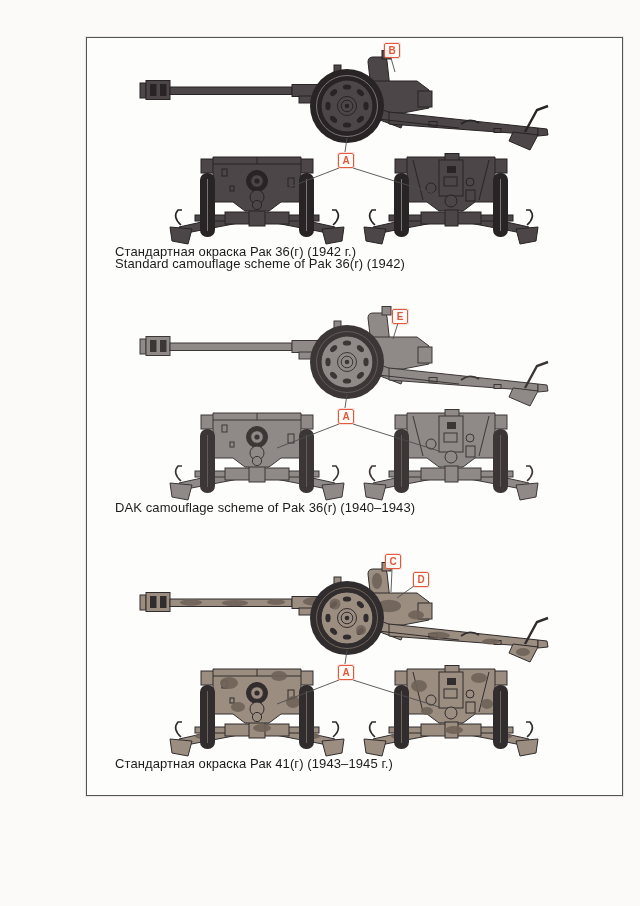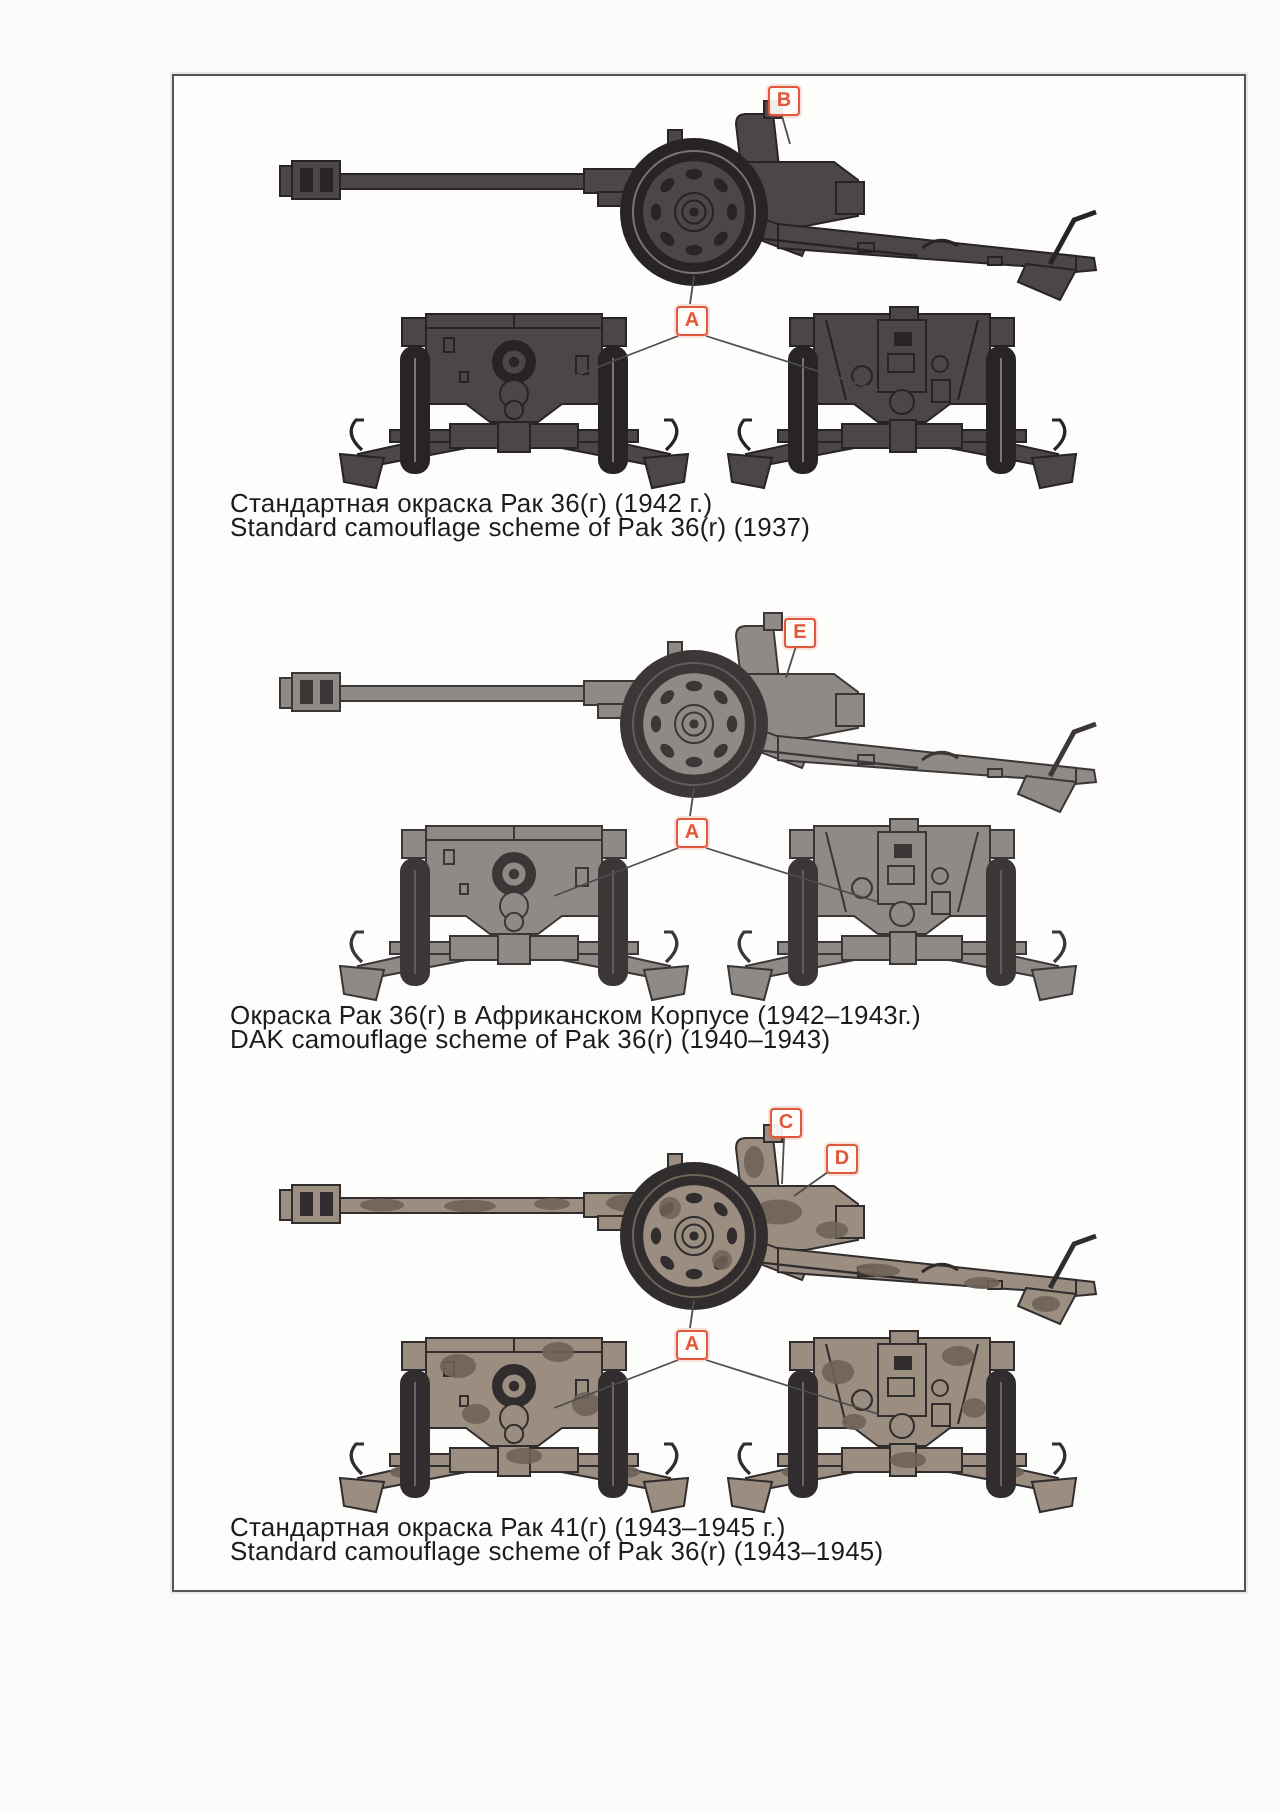--- a/index.html
+++ b/index.html
@@ -201,21 +201,21 @@
           <line x1="304" y1="20" x2="308" y2="34"></line>
           <line x1="260" y1="100" x2="258" y2="114"></line>
           <line x1="252" y1="130" x2="190" y2="154"></line>
           <line x1="266" y1="130" x2="352" y2="157"></line>
         </g>
       </svg>
       <div class="badge" style="left:297px;top:5px">B</div>
       <div class="badge" style="left:251px;top:115px">A</div>
       <div class="caption">
         <div>Стандартная окраска Рак 36(г) (1942 г.)</div>
-        <div>Standard camouflage scheme of Pak 36(r) (1937)</div>
+        <div>Standard camouflage scheme of Pak 36(r) (1942)</div>
       </div>
     </div>
 
     <div class="scheme" style="top: 256px; --body: #8f8a87; --dark: #3c3637; --detail: #615b59; --camo: transparent;">
       <svg class="side-svg" viewBox="0 0 415 112">
           <use href="#gun-side"></use>
         </svg>
       <svg class="front-svg" viewBox="0 0 180 96">
           <use href="#gun-front"></use>
         </svg>
@@ -226,21 +226,20 @@
         <g stroke="#4d4d4d" stroke-width="0.9">
           <line x1="311" y1="29" x2="306" y2="45"></line>
           <line x1="260" y1="100" x2="258" y2="114"></line>
           <line x1="252" y1="130" x2="190" y2="154"></line>
           <line x1="266" y1="130" x2="352" y2="157"></line>
         </g>
       </svg>
       <div class="badge" style="left:305px;top:15px">E</div>
       <div class="badge" style="left:251px;top:115px">A</div>
       <div class="caption">
-        <div>Окраска Рак 36(г) в Африканском Корпусе (1942–1943г.)</div>
         <div>DAK camouflage scheme of Pak 36(r) (1940–1943)</div>
       </div>
     </div>
 
     <div class="scheme" style="top: 512px; --body: #9b8d80; --dark: #312c2d; --detail: #6f6458; --camo: #6f6258;">
       <svg class="side-svg" viewBox="0 0 415 112">
           <use href="#gun-side"></use>
         </svg>
       <svg class="front-svg" viewBox="0 0 180 96">
           <use href="#gun-front"></use>
@@ -255,18 +254,17 @@
           <line x1="260" y1="100" x2="258" y2="114"></line>
           <line x1="252" y1="130" x2="190" y2="154"></line>
           <line x1="266" y1="130" x2="352" y2="157"></line>
         </g>
       </svg>
       <div class="badge" style="left:298px;top:4px">C</div>
       <div class="badge" style="left:326px;top:22px">D</div>
       <div class="badge" style="left:251px;top:115px">A</div>
       <div class="caption">
         <div>Стандартная окраска Рак 41(г) (1943–1945 г.)</div>
-        <div>Standard camouflage scheme of Pak 36(r) (1943–1945)</div>
       </div>
     </div>
 
   </div>
 </div>
 
 </body></html>

